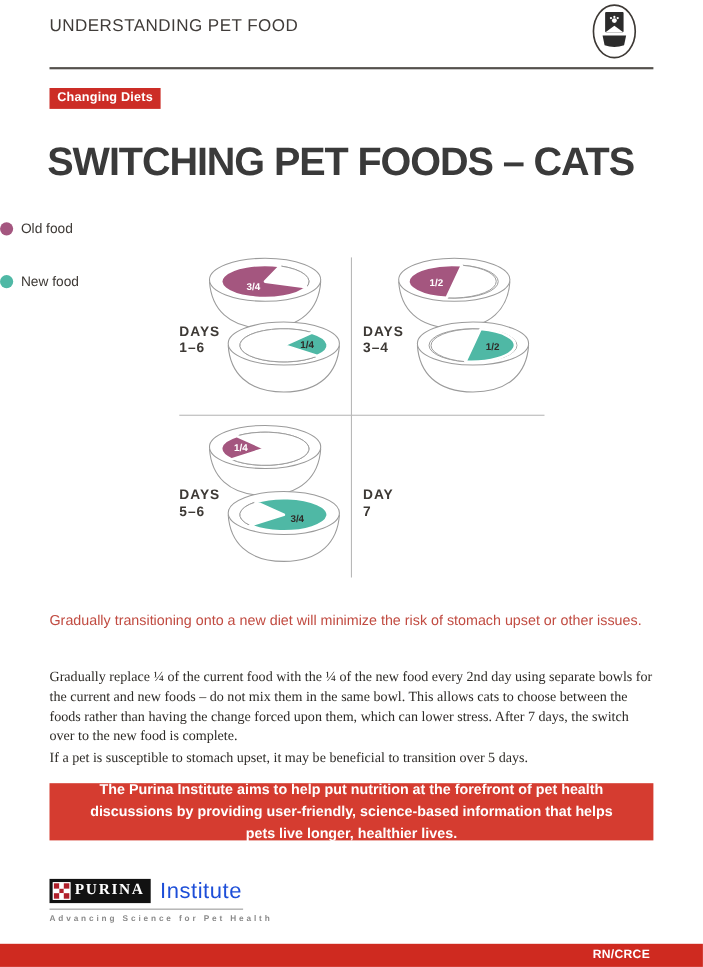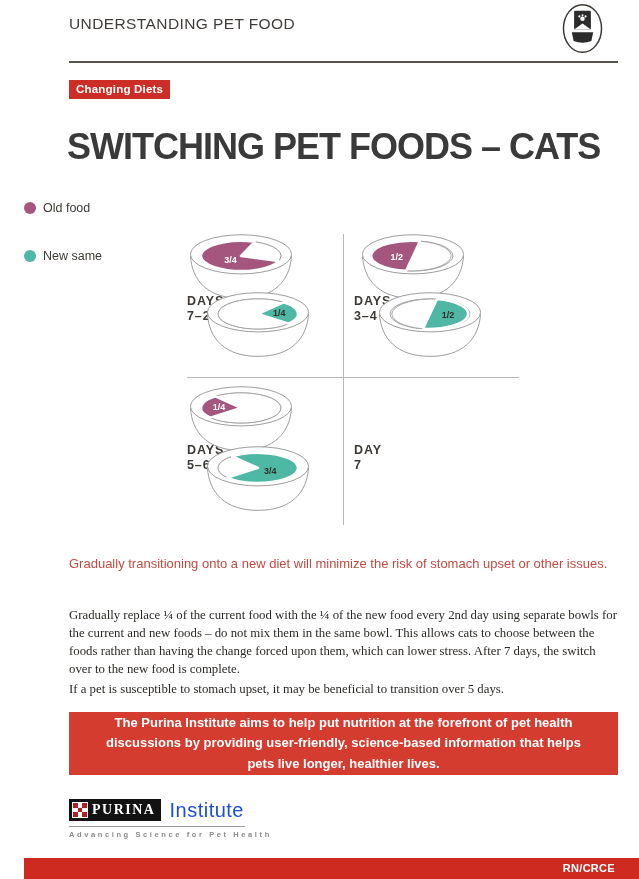--- a/index.html
+++ b/index.html
@@ -1,21 +1,21 @@
 <!DOCTYPE html>
 <html><head>
 <meta charset="utf-8">
 <style>
   * { margin:0; padding:0; box-sizing:border-box; }
   html,body { background:#ffffff; }
   .page {
     position:relative; width:639px; height:879px; background:#ffffff;
     font-family:"Liberation Sans", sans-serif; color:#3d3935; overflow:hidden;
   }
-  .abs { position:absolute;margin-left:24px; }
+  .abs { position:absolute; }
 
   .header-title { left:45px; top:15px; font-size:15.5px; letter-spacing:.4px; color:#403c39; }
   .header-rule { left:45px; top:61px; width:549px; height:2px; background:#55514d; }
 
   .badge { left:45px; top:80px; background:#cc2d26; color:#fff; font-size:11.5px;
     font-weight:bold; padding:3px 7px 4px; letter-spacing:.2px; }
 
   .big-title { left:43px; top:126px; font-size:36px; font-weight:bold; color:#3a3a3a;
     letter-spacing:-1px; }
 
@@ -33,21 +33,21 @@
   .bowl { position:absolute; width:106px; height:72px; }
 
   .highlight { left:45px; top:556px; width:560px; font-size:13px; color:#c14b41; }
 
   .body-copy { left:45px; width:552px; font-family:"Liberation Serif", serif;
     font-size:12.8px; line-height:1.42; color:#2d2a26; }
   .p1 { top:590px; }
   .p2 { top:606px; }
   .p3 { top:680px; }
 
-  .banner { left:45px; top:712px; width:549px; height:63px; background:#d53c30;
+  .banner { left:45px; top:712px; width:549px; height:52px; background:#d53c30;
     display:flex; align-items:center; justify-content:center; }
   .banner-text { color:#fff; font-size:13px; font-weight:bold; text-align:center;
     line-height:1.55; max-width:480px; }
 
   .logo-row { left:45px; top:799px; display:flex; align-items:flex-end; gap:8px; }
   .logo-black { background:#121212; height:22px; display:flex; align-items:center;
     padding:0 6px 0 3px; gap:4px; }
   .checker { width:16px; height:16px; background:#fff; display:grid;
     grid-template-columns:repeat(3,1fr); grid-template-rows:repeat(3,1fr); border:1px solid #fff; }
   .checker i { display:block; }
@@ -97,30 +97,30 @@
 
   <div class="abs big-title">SWITCHING PET FOODS – CATS</div>
 
   <div class="abs legend">
     <div class="legend-item">
       <span class="dot dot-old"></span>
       <span>Old food</span>
     </div>
     <div class="legend-item">
       <span class="dot dot-new"></span>
-      <span>New same</span>
+      <span>New food</span>
     </div>
   </div>
 
   <div class="abs vline"></div>
   <div class="abs hline"></div>
 
   <div class="abs quad-label" style="left:163px; top:294px;">
     <div>DAYS</div>
-    <div>7–2</div>
+    <div>1–6</div>
   </div>
   <div class="bowl" style="left:188px; top:233px;">
     <svg width="106" height="72" viewBox="0 0 130 88">
       <path d="M 3,28 C 5,58 24,80 65,80 C 106,80 125,58 127,28" fill="#fff" stroke="#9b9b9b" stroke-width="1.2"></path>
       <ellipse cx="65" cy="26" rx="62" ry="24" fill="#fff" stroke="#9b9b9b" stroke-width="1.2"></ellipse>
       <ellipse cx="65" cy="28" rx="49" ry="18.5" fill="#fff" stroke="#9b9b9b" stroke-width="1.1"></ellipse>
       <path d="M 65,28 L 81.8,10.6 A 49 18.5 0 0 1 111,34.3 Z" fill="#fff" stroke="#9b9b9b" stroke-width="1.1"></path>
       <path d="M 65,28 L 111,34.3 A 49 18.5 0 1 1 81.8,10.6 Z" fill="#a4567f" stroke="#fff" stroke-width="3" stroke-linejoin="round"></path>
       <text x="52" y="37" text-anchor="middle" class="frac frac-light">3/4</text>
     </svg>

